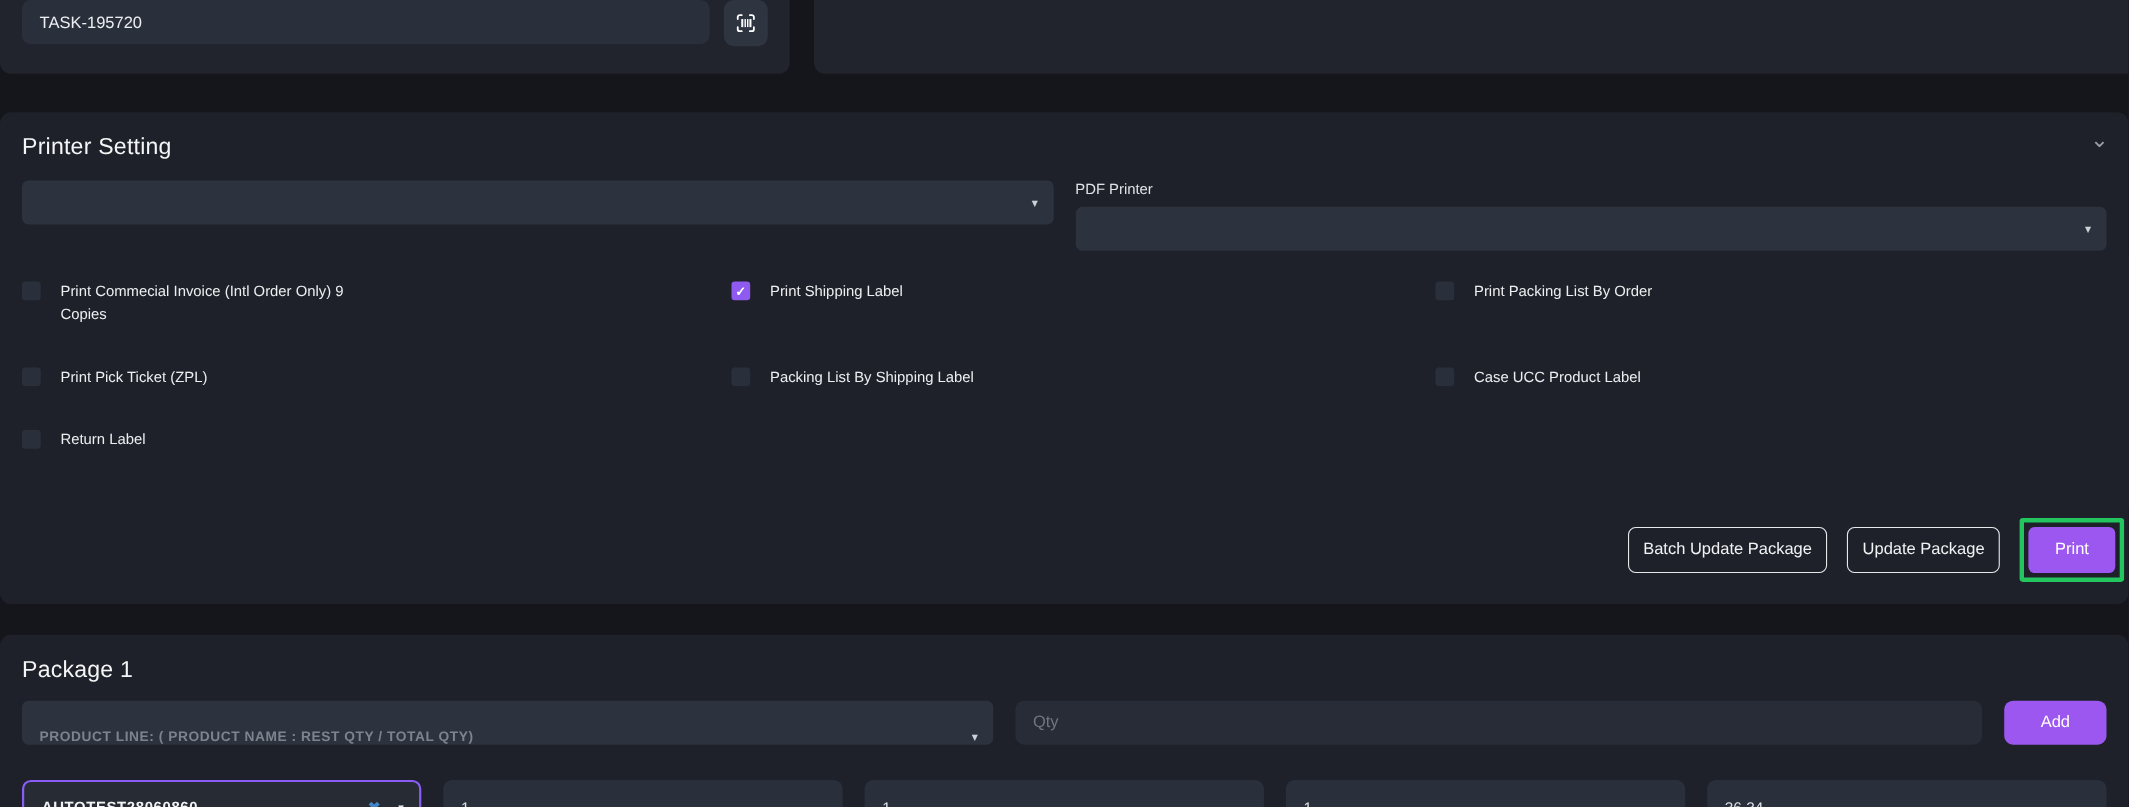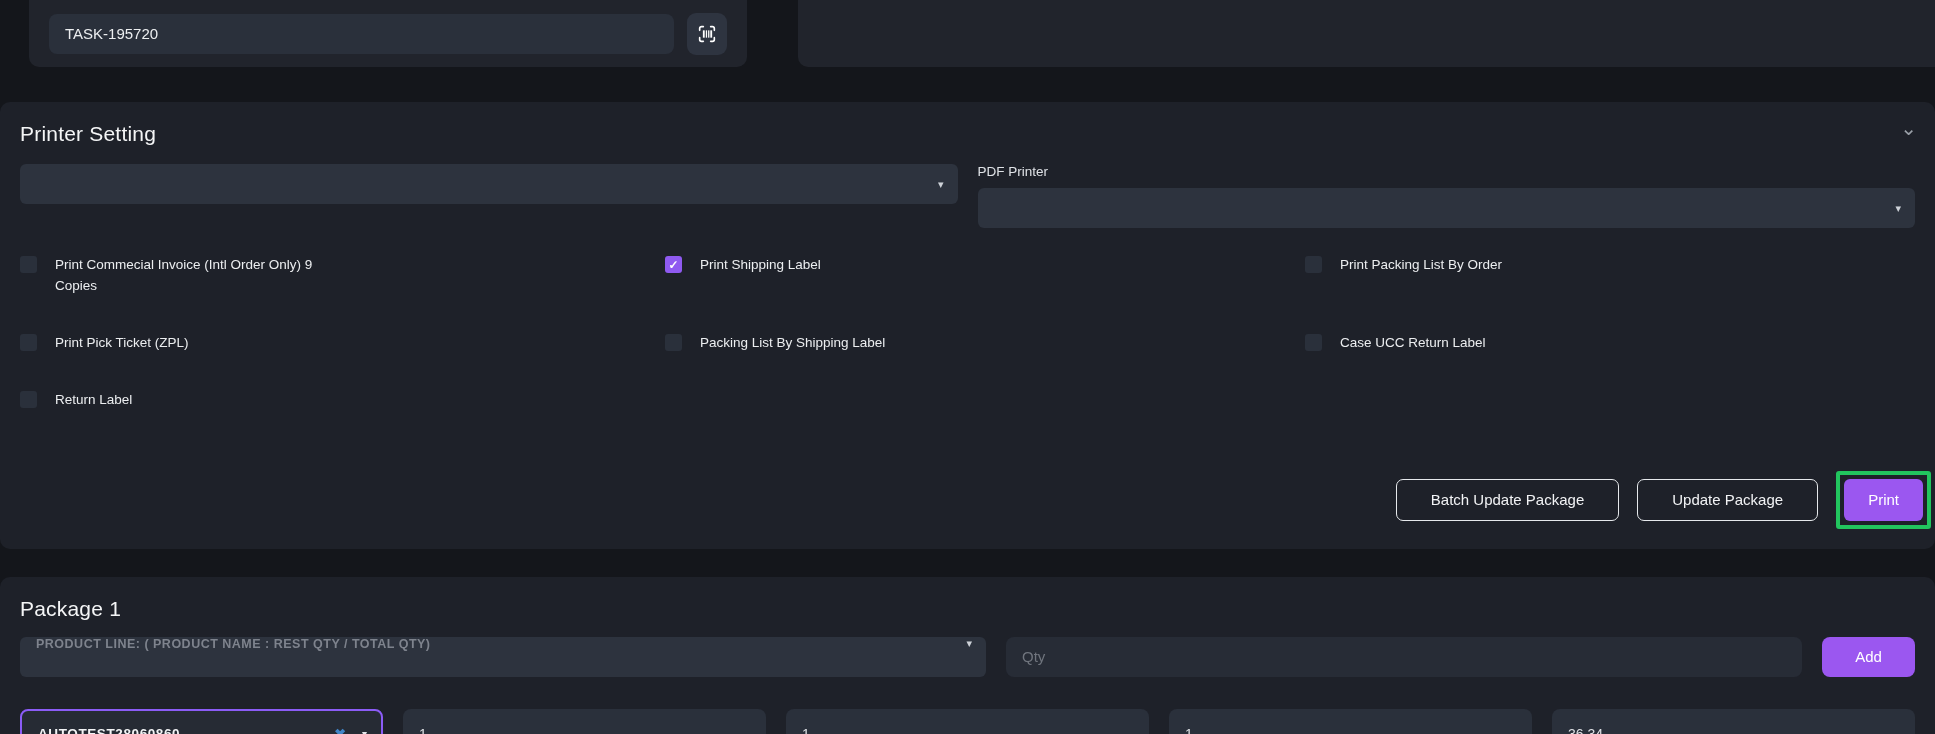--- a/index.html
+++ b/index.html
@@ -9,22 +9,20 @@
     font-family: "Liberation Sans", sans-serif;
     color: #e9eaec;
   }
 
   
   .top-row { display: flex; gap: 22px; }
   .top-card {
     background: #21242c;
     height: 67px;
     display: flex;
-    align-items: center;
-    margin-left: 29px;
   }
   .top-card.left {
     width: 718px;
     border-radius: 0 0 10px 10px;
     padding: 0 20px;
     gap: 13px;
   }
   .top-card.right { flex: 1; border-radius: 0 0 0 10px; }
   .task-input {
     flex: 1;
@@ -94,21 +92,21 @@
 
   
   .btn-row { display: flex; justify-content: flex-end; align-items: center; gap: 18px; margin-top: 24px; }
   .btn-outline {
     height: 42px;
     background: transparent;
     border: 1px solid #e6e9ec;
     border-radius: 7px;
     color: #f2f3f5;
     font-size: 15px;
-    padding: 0 34px;
+    padding: 0 13px;
     font-family: "Liberation Sans", sans-serif;
     cursor: pointer;
   }
   .print-highlight {
     border: 4px solid #22c55e;
     border-radius: 3px;
     padding: 4px;
     margin-right: -16px;
   }
   .btn-primary {
@@ -119,24 +117,24 @@
     color: #ffffff;
     font-size: 15px;
     padding: 0 24px;
     font-family: "Liberation Sans", sans-serif;
     cursor: pointer;
   }
 
   
   .pkg-row1 { display: flex; gap: 20px; margin-top: 16px; align-items: center; }
   .product-select {
-    width: 966px; height: 40px;
+    width: 883px; height: 40px;
     background: #2d333e;
     border-radius: 6px;
-    display: flex; align-items: flex-start;
+    display: flex; align-items: flex-end;
     padding: 0 16px;
     position: relative;
     cursor: pointer;
   }
   .product-placeholder {
     color: #7e838d; font-size: 12.5px; font-weight: bold;
     letter-spacing: .5px; text-transform: uppercase;
   }
   .qty-input {
     flex: 1; height: 40px;
@@ -239,21 +237,21 @@
     <div class="cb-cell">
       <span class="checkbox" data-checked="false"></span>
       <span class="cb-label">Print Pick Ticket (ZPL)</span>
     </div>
     <div class="cb-cell">
       <span class="checkbox" data-checked="false"></span>
       <span class="cb-label">Packing List By Shipping Label</span>
     </div>
     <div class="cb-cell">
       <span class="checkbox" data-checked="false"></span>
-      <span class="cb-label">Case UCC Return Label</span>
+      <span class="cb-label">Case UCC Product Label</span>
     </div>
     <div class="cb-cell">
       <span class="checkbox" data-checked="false"></span>
       <span class="cb-label">Return Label</span>
     </div>
   </div>
 
   <div class="btn-row">
     <button class="btn-outline">Batch Update Package</button>
     <button class="btn-outline">Update Package</button>

